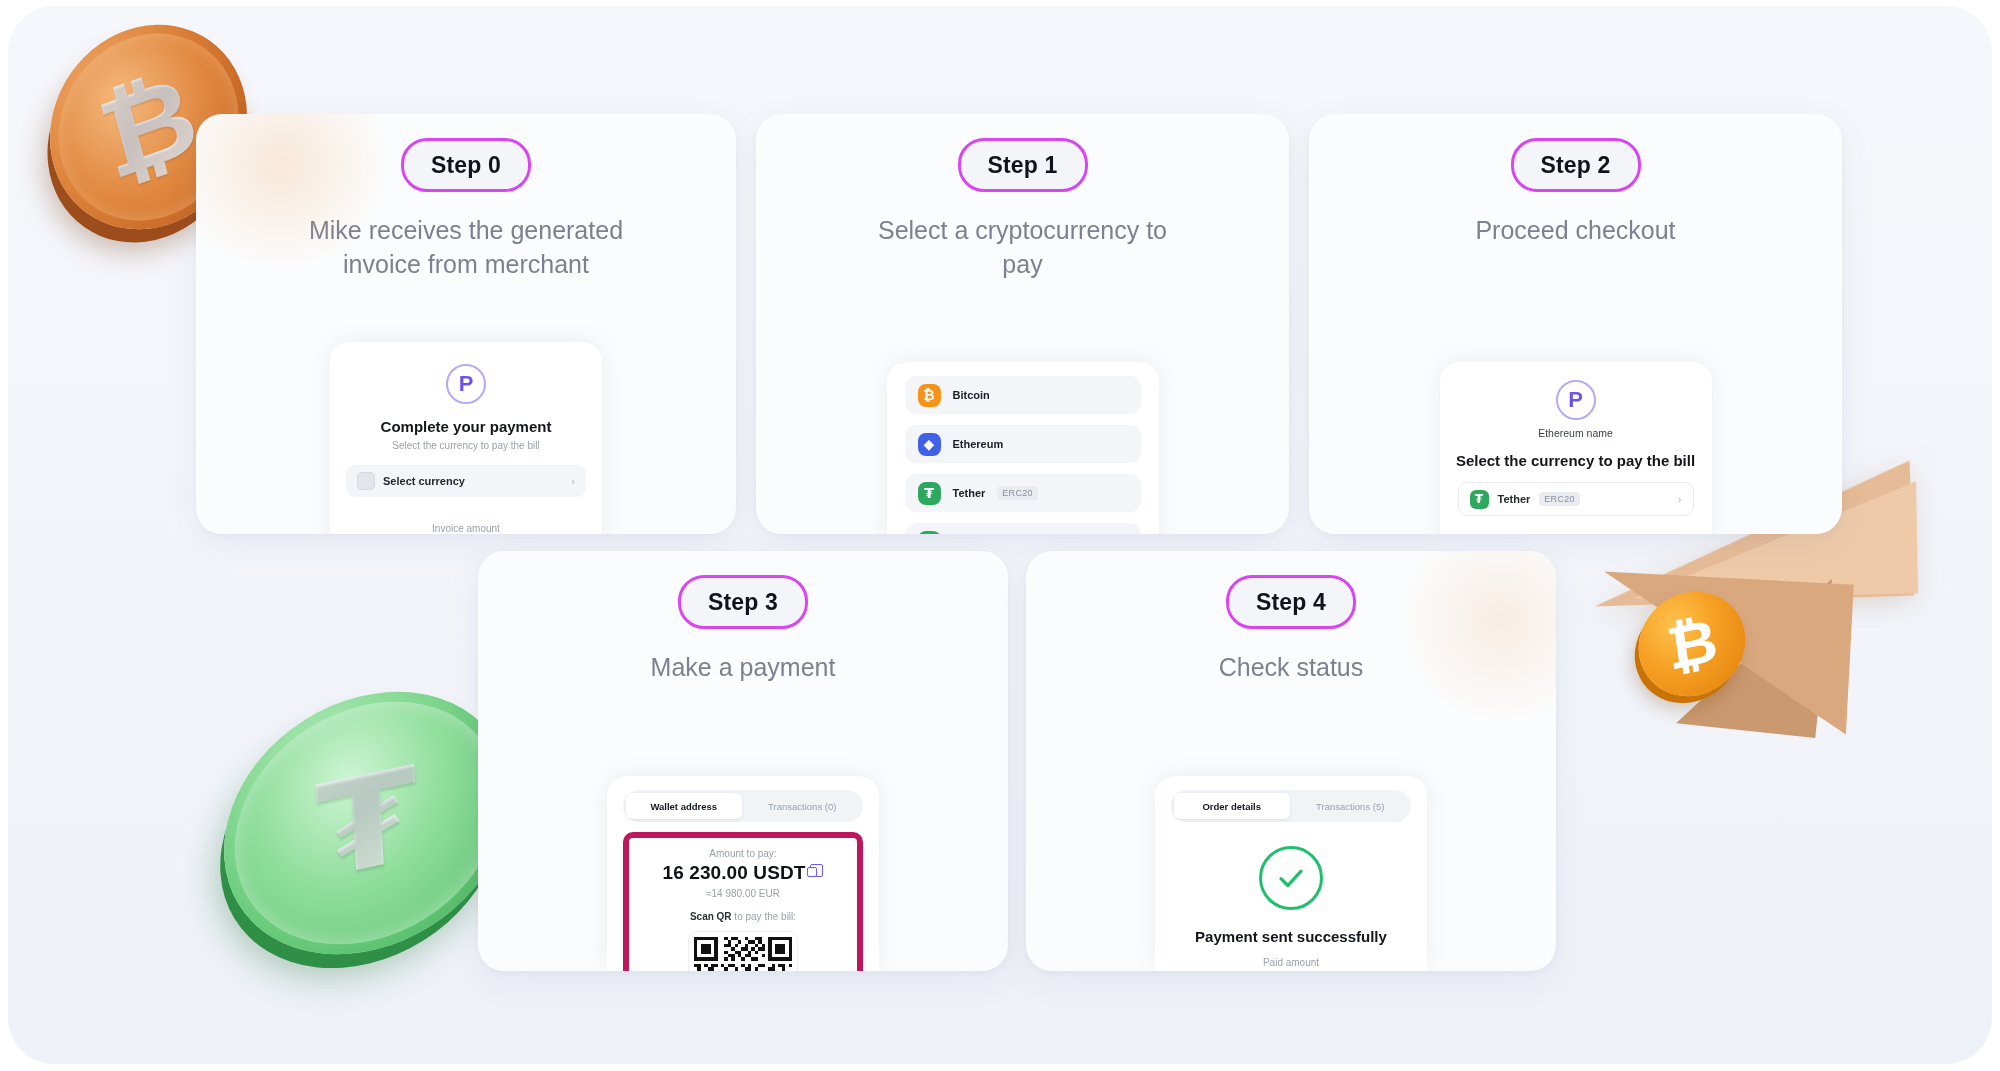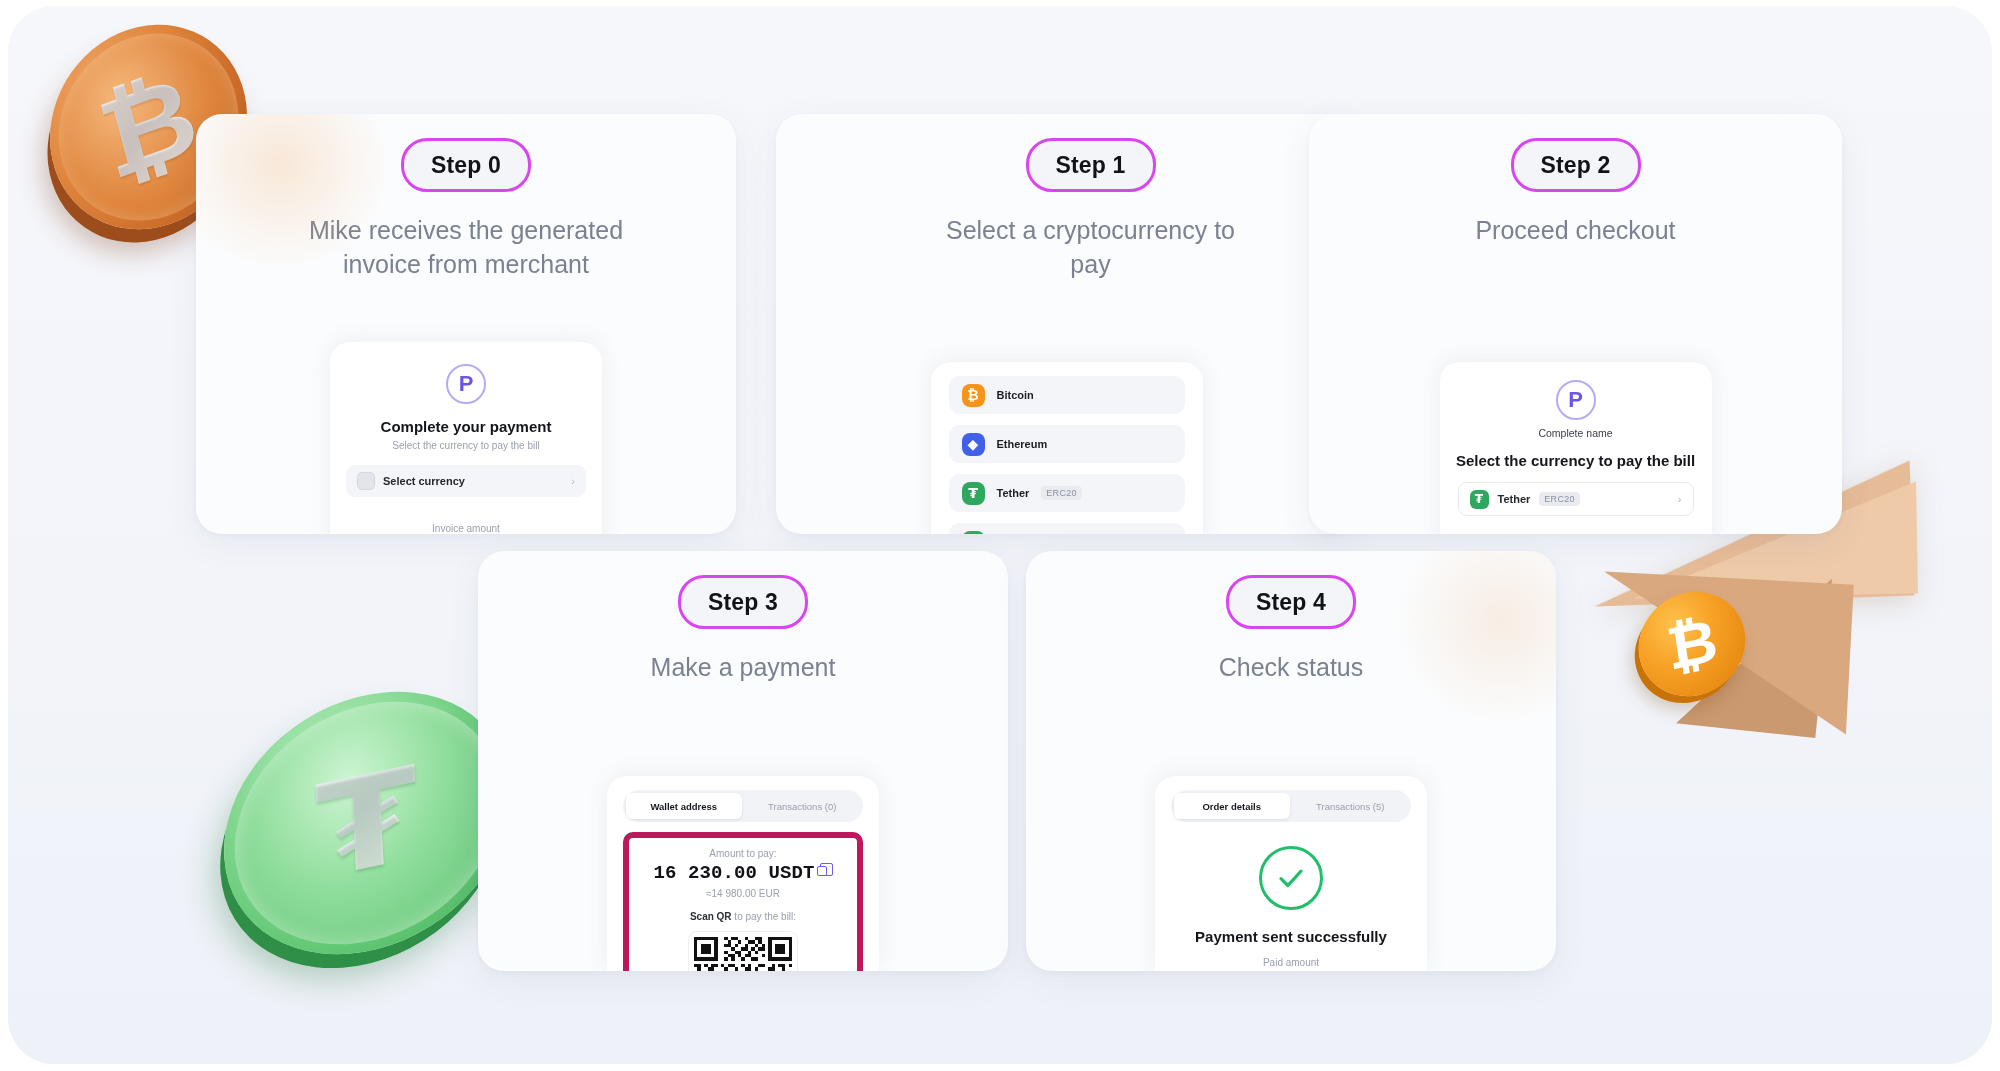--- a/index.html
+++ b/index.html
@@ -193,21 +193,21 @@
         <span class="sel-lbl">Select currency</span>
         <span class="chev">›</span>
       </div>
       <div style="margin-top:26px;">
         <div class="amt-lbl">Invoice amount</div>
 
       </div>
     </div>
   </div>
 
-  <div class="step-card" style="left:768px;top:108px;width:533px;height:420px;padding-left:48px;">
+  <div class="step-card" style="left:748px;top:108px;width:533px;height:420px;">
     <div class="pill">Step 1</div>
     <div class="caption">Select a cryptocurrency to pay</div>
 
     <div class="mock" style="top:248px;width:272px;height:172px;padding-top:14px;">
       <div class="crow">
         <span class="cico" style="background:#f7931a;">₿</span>
         <span class="cname">Bitcoin</span>
       </div>
       <div class="crow">
         <span class="cico" style="background:#4060e8;">◆</span>
@@ -225,21 +225,21 @@
 
     </div>
   </div>
 
   <div class="step-card" style="left:1301px;top:108px;width:533px;height:420px;">
     <div class="pill">Step 2</div>
     <div class="caption">Proceed checkout</div>
 
     <div class="mock" style="top:248px;width:272px;height:172px;padding-top:18px;">
       <div class="brandlogo">P</div>
-      <div class="m-sub" style="color:#3c4049;font-size:10.5px;margin-top:7px;">Complete name</div>
+      <div class="m-sub" style="color:#3c4049;font-size:10.5px;margin-top:7px;">Ethereum name</div>
       <div class="m-title" style="margin-top:13px;">Select the currency to pay the bill</div>
 
       <div class="ck-sel" style="margin-top:13px;">
         <span class="cico" style="background:#2fa85f;width:19px;height:19px;font-size:12px;border-radius:6px;">₮</span>
         <span class="sel-lbl" style="flex:0 0 auto;">Tether</span>
         <span class="ctag">ERC20</span>
         <span style="flex:1"></span>
         <span class="chev">›</span>
       </div>
 
@@ -260,21 +260,21 @@
     <div class="caption">Make a payment</div>
 
     <div class="mock" style="top:225px;width:272px;height:195px;">
       <div class="tabs">
         <div class="tab act">Wallet address</div>
         <div class="tab">Transactions (0)</div>
       </div>
 
       <div style="margin:10px 16px 0;border:6px solid #be185d;border-radius:10px;padding:10px 8px 0;">
         <div class="amt-lbl">Amount to pay:</div>
-        <div class="amt-val" style="font-size:19px;font-family:Liberation Mono, monospace;">
+        <div class="amt-val" style="font-size:19px;">
           <span>16 230.00 USDT</span><span class="copyico"></span>
         </div>
         <div class="amt-lbl" style="margin-top:4px;">≈14 980.00 EUR</div>
 
         <div style="text-align:center;font-size:10px;color:#9aa0ad;margin-top:12px;">
           <span style="color:#2b2f38;font-weight:bold;">Scan QR</span><span> to pay the bill:</span>
         </div>
 
         <div class="qrbox">
           <svg width="98" height="98" viewBox="0 0 29 29" shape-rendering="crispEdges">

